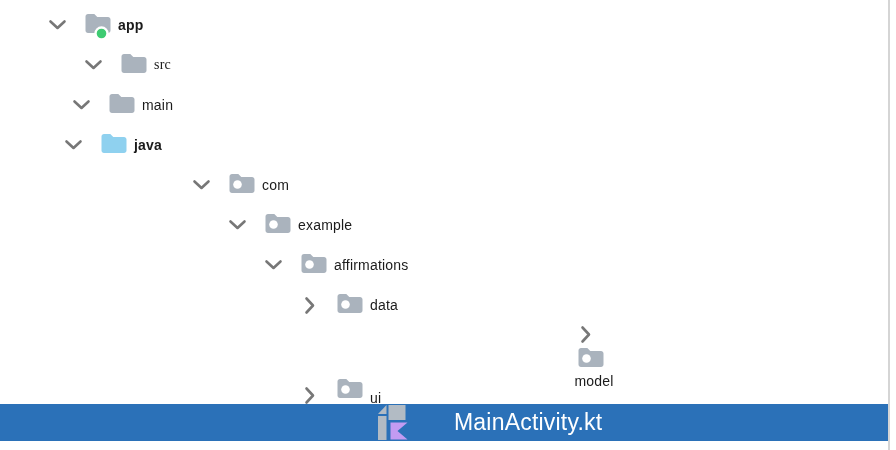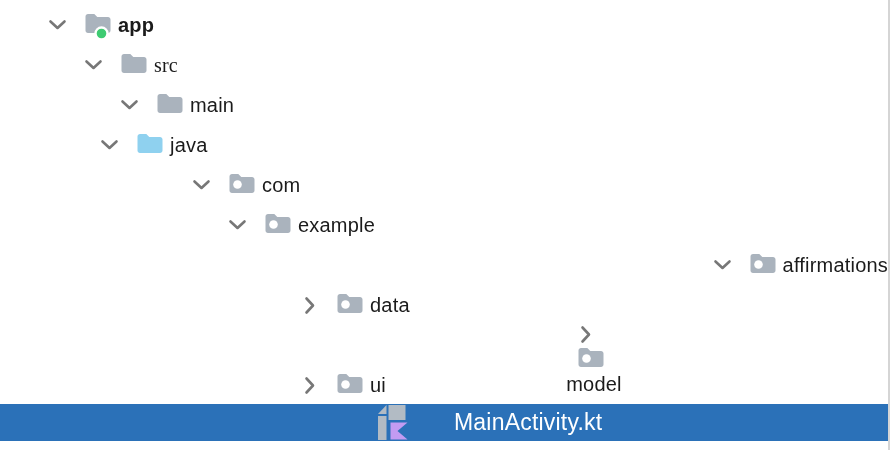--- a/index.html
+++ b/index.html
@@ -21,21 +21,21 @@
   .chev{
     width:19px;margin-right:17px;flex:0 0 19px;
     display:flex;justify-content:center;align-items:center;
   }
   .icon{
     width:28px;margin-right:6px;flex:0 0 28px;
     display:flex;justify-content:center;align-items:center;
   }
   .row.selected .icon{width:32px;flex-basis:32px;margin-right:4px;}
   .label{
-    font-size:20px;color:var(--text,#1b1b1b);line-height:1;white-space:pre;
+    font-size:14px;color:var(--text,#1b1b1b);line-height:1;white-space:pre;
     letter-spacing:0.2px;
   }
   .label.bold{font-weight:bold;}
   .row.selected .label{color:#ffffff;font-size:23px;}
 </style>
 </head>
 <body>
 
 <div class="panel">
   <div class="tree" id="tree">
@@ -59,34 +59,34 @@
             <polyline points="2.5,2.5 9.5,9 16.5,2.5" fill="none" stroke="#777777" stroke-width="2.6" stroke-linecap="round" stroke-linejoin="round"></polyline>
           </svg>
         </span>
         <span class="icon">
           <svg width="28" height="30" viewBox="0 0 28 30">
      <path d="M1.5 6.5 C1.5 5.1 2.6 4 4 4 H10.3 L13.3 7 H24 C25.4 7 26.5 8.1 26.5 9.5 V20.5 C26.5 21.9 25.4 23 24 23 H4 C2.6 23 1.5 21.9 1.5 20.5 Z" fill="#AAB3BD"></path>
           </svg>
         </span>
         <span class="label">src</span>
       </div>
-      <div class="row" style="padding-left: 120px;">
+      <div class="row" style="padding-left: 72px;">
         <span class="chev">
           <svg width="19" height="12" viewBox="0 0 19 12">
             <polyline points="2.5,2.5 9.5,9 16.5,2.5" fill="none" stroke="#777777" stroke-width="2.6" stroke-linecap="round" stroke-linejoin="round"></polyline>
           </svg>
         </span>
         <span class="icon">
           <svg width="28" height="30" viewBox="0 0 28 30">
      <path d="M1.5 6.5 C1.5 5.1 2.6 4 4 4 H10.3 L13.3 7 H24 C25.4 7 26.5 8.1 26.5 9.5 V20.5 C26.5 21.9 25.4 23 24 23 H4 C2.6 23 1.5 21.9 1.5 20.5 Z" fill="#AAB3BD"></path>
           </svg>
         </span>
         <span class="label">main</span>
       </div>
-      <div class="row" style="padding-left: 100px;">
+      <div class="row" style="padding-left: 64px; font-weight: bold;">
         <span class="chev">
           <svg width="19" height="12" viewBox="0 0 19 12">
             <polyline points="2.5,2.5 9.5,9 16.5,2.5" fill="none" stroke="#777777" stroke-width="2.6" stroke-linecap="round" stroke-linejoin="round"></polyline>
           </svg>
         </span>
         <span class="icon">
           <svg width="28" height="30" viewBox="0 0 28 30">
      <path d="M1.5 6.5 C1.5 5.1 2.6 4 4 4 H10.3 L13.3 7 H24 C25.4 7 26.5 8.1 26.5 9.5 V20.5 C26.5 21.9 25.4 23 24 23 H4 C2.6 23 1.5 21.9 1.5 20.5 Z" fill="#8FD1EF"></path>
           </svg>
         </span>
@@ -113,21 +113,21 @@
           </svg>
         </span>
         <span class="icon">
           <svg width="28" height="30" viewBox="0 0 28 30">
      <path d="M1.5 6.5 C1.5 5.1 2.6 4 4 4 H10.3 L13.3 7 H24 C25.4 7 26.5 8.1 26.5 9.5 V20.5 C26.5 21.9 25.4 23 24 23 H4 C2.6 23 1.5 21.9 1.5 20.5 Z" fill="#AAB3BD"></path>
             <circle cx="9.5" cy="14.5" r="4.3" fill="#FFFFFF"></circle>
           </svg>
         </span>
         <span class="label">example</span>
       </div>
-      <div class="row" style="padding-left: 264px; justify-content: flex-end;">
+      <div class="row" style="padding-left: 264px;">
         <span class="chev">
           <svg width="19" height="12" viewBox="0 0 19 12">
             <polyline points="2.5,2.5 9.5,9 16.5,2.5" fill="none" stroke="#777777" stroke-width="2.6" stroke-linecap="round" stroke-linejoin="round"></polyline>
           </svg>
         </span>
         <span class="icon">
           <svg width="28" height="30" viewBox="0 0 28 30">
      <path d="M1.5 6.5 C1.5 5.1 2.6 4 4 4 H10.3 L13.3 7 H24 C25.4 7 26.5 8.1 26.5 9.5 V20.5 C26.5 21.9 25.4 23 24 23 H4 C2.6 23 1.5 21.9 1.5 20.5 Z" fill="#AAB3BD"></path>
             <circle cx="9.5" cy="14.5" r="4.3" fill="#FFFFFF"></circle>
           </svg>
@@ -155,21 +155,21 @@
           </svg>
         </span>
         <span class="icon">
           <svg width="28" height="30" viewBox="0 0 28 30">
      <path d="M1.5 6.5 C1.5 5.1 2.6 4 4 4 H10.3 L13.3 7 H24 C25.4 7 26.5 8.1 26.5 9.5 V20.5 C26.5 21.9 25.4 23 24 23 H4 C2.6 23 1.5 21.9 1.5 20.5 Z" fill="#AAB3BD"></path>
             <circle cx="9.5" cy="14.5" r="4.3" fill="#FFFFFF"></circle>
           </svg>
         </span>
         <span class="label">model</span>
       </div>
-      <div class="row" style="padding-left: 300px;">
+      <div class="row" style="padding-left: 300px; align-items: flex-end;">
         <span class="chev">
           <svg width="12" height="19" viewBox="0 0 12 19">
             <polyline points="2.5,2.5 9,9.5 2.5,16.5" fill="none" stroke="#777777" stroke-width="2.6" stroke-linecap="round" stroke-linejoin="round"></polyline>
           </svg>
         </span>
         <span class="icon">
           <svg width="28" height="30" viewBox="0 0 28 30">
      <path d="M1.5 6.5 C1.5 5.1 2.6 4 4 4 H10.3 L13.3 7 H24 C25.4 7 26.5 8.1 26.5 9.5 V20.5 C26.5 21.9 25.4 23 24 23 H4 C2.6 23 1.5 21.9 1.5 20.5 Z" fill="#AAB3BD"></path>
             <circle cx="9.5" cy="14.5" r="4.3" fill="#FFFFFF"></circle>
           </svg>

